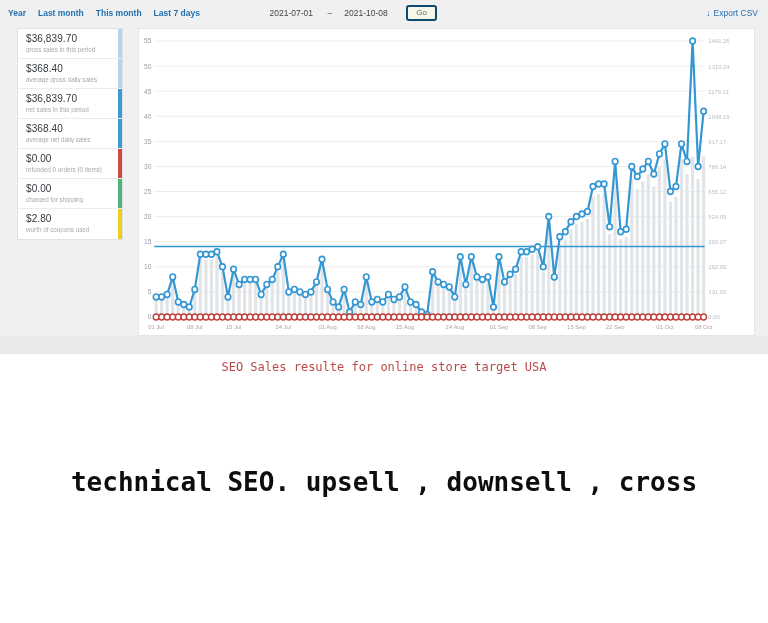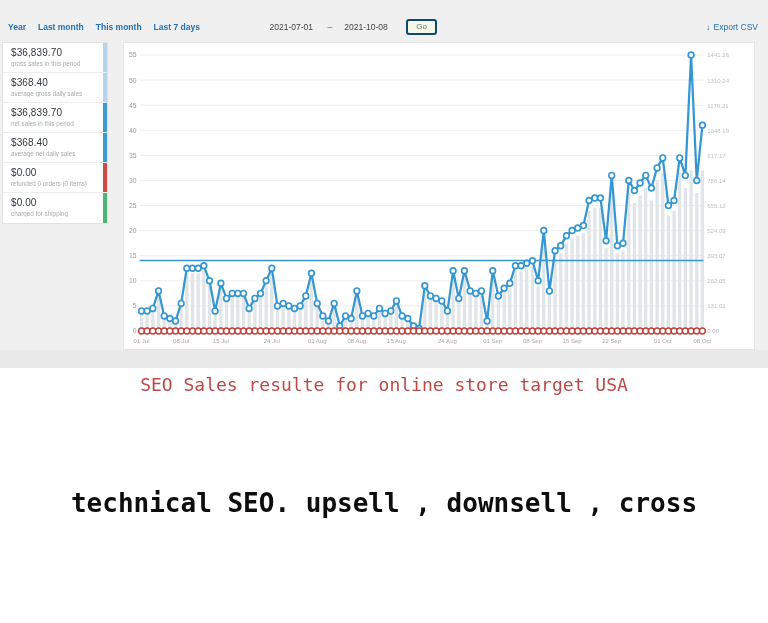--- a/index.html
+++ b/index.html
@@ -4,57 +4,57 @@
 <style>
   html,body{margin:0;padding:0;}
   body{
     width:768px;height:623px;overflow:hidden;background:#ffffff;
     font-family:"Liberation Sans",sans-serif;
     -webkit-font-smoothing:antialiased;
   }
   .admin-area{background:#f0f0f1;}
   
   .toolbar{
-    height:26px;display:flex;align-items:center;padding:14px 10px 0 8px;gap:12px;
+    height:26px;display:flex;align-items:center;padding:0 10px 0 8px;gap:12px;
   }
   .tb-link{
     font-size:8.5px;font-weight:bold;color:#2271b1;text-decoration:none;cursor:pointer;
   }
   .custom-label{font-size:8.5px;font-weight:normal;color:#23282d;margin-left:14px;margin-top:46px;}
   .date-val{font-size:8.5px;color:#444;min-width:46px;}
   .dash{font-size:8.5px;color:#666;}
   .go-btn{
     font-size:8px;color:#5f6f61;background:#f7f7e9;border:2px solid #0c4a6e;
     border-radius:3px;padding:1px 8px 2px;cursor:pointer;margin-left:4px;
     font-family:"Liberation Sans",sans-serif;
   }
   .export{
     margin-left:auto;font-size:8.5px;color:#2271b1;cursor:pointer;display:flex;align-items:center;gap:3px;
   }
   .export .dl{font-size:9px;line-height:1;}
   
-  .main{display:flex;align-items:flex-start;padding:2px 13px 0 2px;gap:15px;}
+  .main{display:flex;align-items:flex-start;padding:2px 13px 0 2px;gap:15px;margin-left:15px;}
   .sidebar{width:104px;flex:none;border:1px solid #e0e2e5;background:#fff;}
   .stat{
     position:relative;height:30px;border-bottom:1px solid #eaecee;background:#fff;
     padding:4px 10px 0 8px;box-sizing:border-box;cursor:pointer;
   }
   .stat:last-child{border-bottom:none;}
   .stat .v{font-size:10px;color:#32373c;letter-spacing:.1px;}
   .stat .l{font-size:6.3px;color:#a7aaad;margin-top:2px;white-space:nowrap;overflow:hidden;}
   .stat .stripe{position:absolute;right:0;top:0;bottom:0;width:4px;}
   .chart-box{
     flex:1;height:308px;background:#fff;border:1px solid #e3e5e7;box-sizing:border-box;
   }
   .chart-box svg{display:block;width:100%;height:100%;}
   
   .gray-band{height:18px;background:#e9e9ea;}
   .caption{
     margin-top:6px;text-align:center;font-family:"DejaVu Sans Mono",monospace;
-    font-size:18px;color:#b94a48;
+    font-size:12px;color:#b94a48;
   }
   .technique{
     margin-top:26px;text-align:center;font-family:"DejaVu Sans Mono",monospace;
     font-weight:bold;font-size:26px;line-height:33px;color:#0d0d0d;white-space:pre-wrap;
   }
   .red{color:#e8282b;}
 </style>
 </head>
 <body>
 
@@ -99,20 +99,25 @@
         </div>
         <div class="stat">
           <div class="v">$0.00</div>
           <div class="l">refunded 0 orders (0 items)</div>
           <span class="stripe" style="background:#cf4a45"></span>
         </div>
         <div class="stat">
           <div class="v">$0.00</div>
           <div class="l">charged for shipping</div>
           <span class="stripe" style="background:#4fb477"></span>
+        </div>
+        <div class="stat">
+          <div class="v">$2.80</div>
+          <div class="l">worth of coupons used</div>
+          <span class="stripe" style="background:#ecce1f"></span>
         </div>
       </div>
     <div class="chart-box">
       <svg id="chart" viewBox="0 0 647 306" preserveAspectRatio="none">
           <line x1="16" x2="595" y1="288.0" y2="288.0" stroke="#e2e4e7" stroke-width="1"></line>
           <text x="13" y="290.5" text-anchor="end" font-size="7" fill="#979ca1">0</text>
           <line x1="16" x2="595" y1="262.9" y2="262.9" stroke="#ededef" stroke-width="1"></line>
           <text x="13" y="265.4" text-anchor="end" font-size="7" fill="#979ca1">5</text>
           <line x1="16" x2="595" y1="237.8" y2="237.8" stroke="#ededef" stroke-width="1"></line>
           <text x="13" y="240.3" text-anchor="end" font-size="7" fill="#979ca1">10</text>

